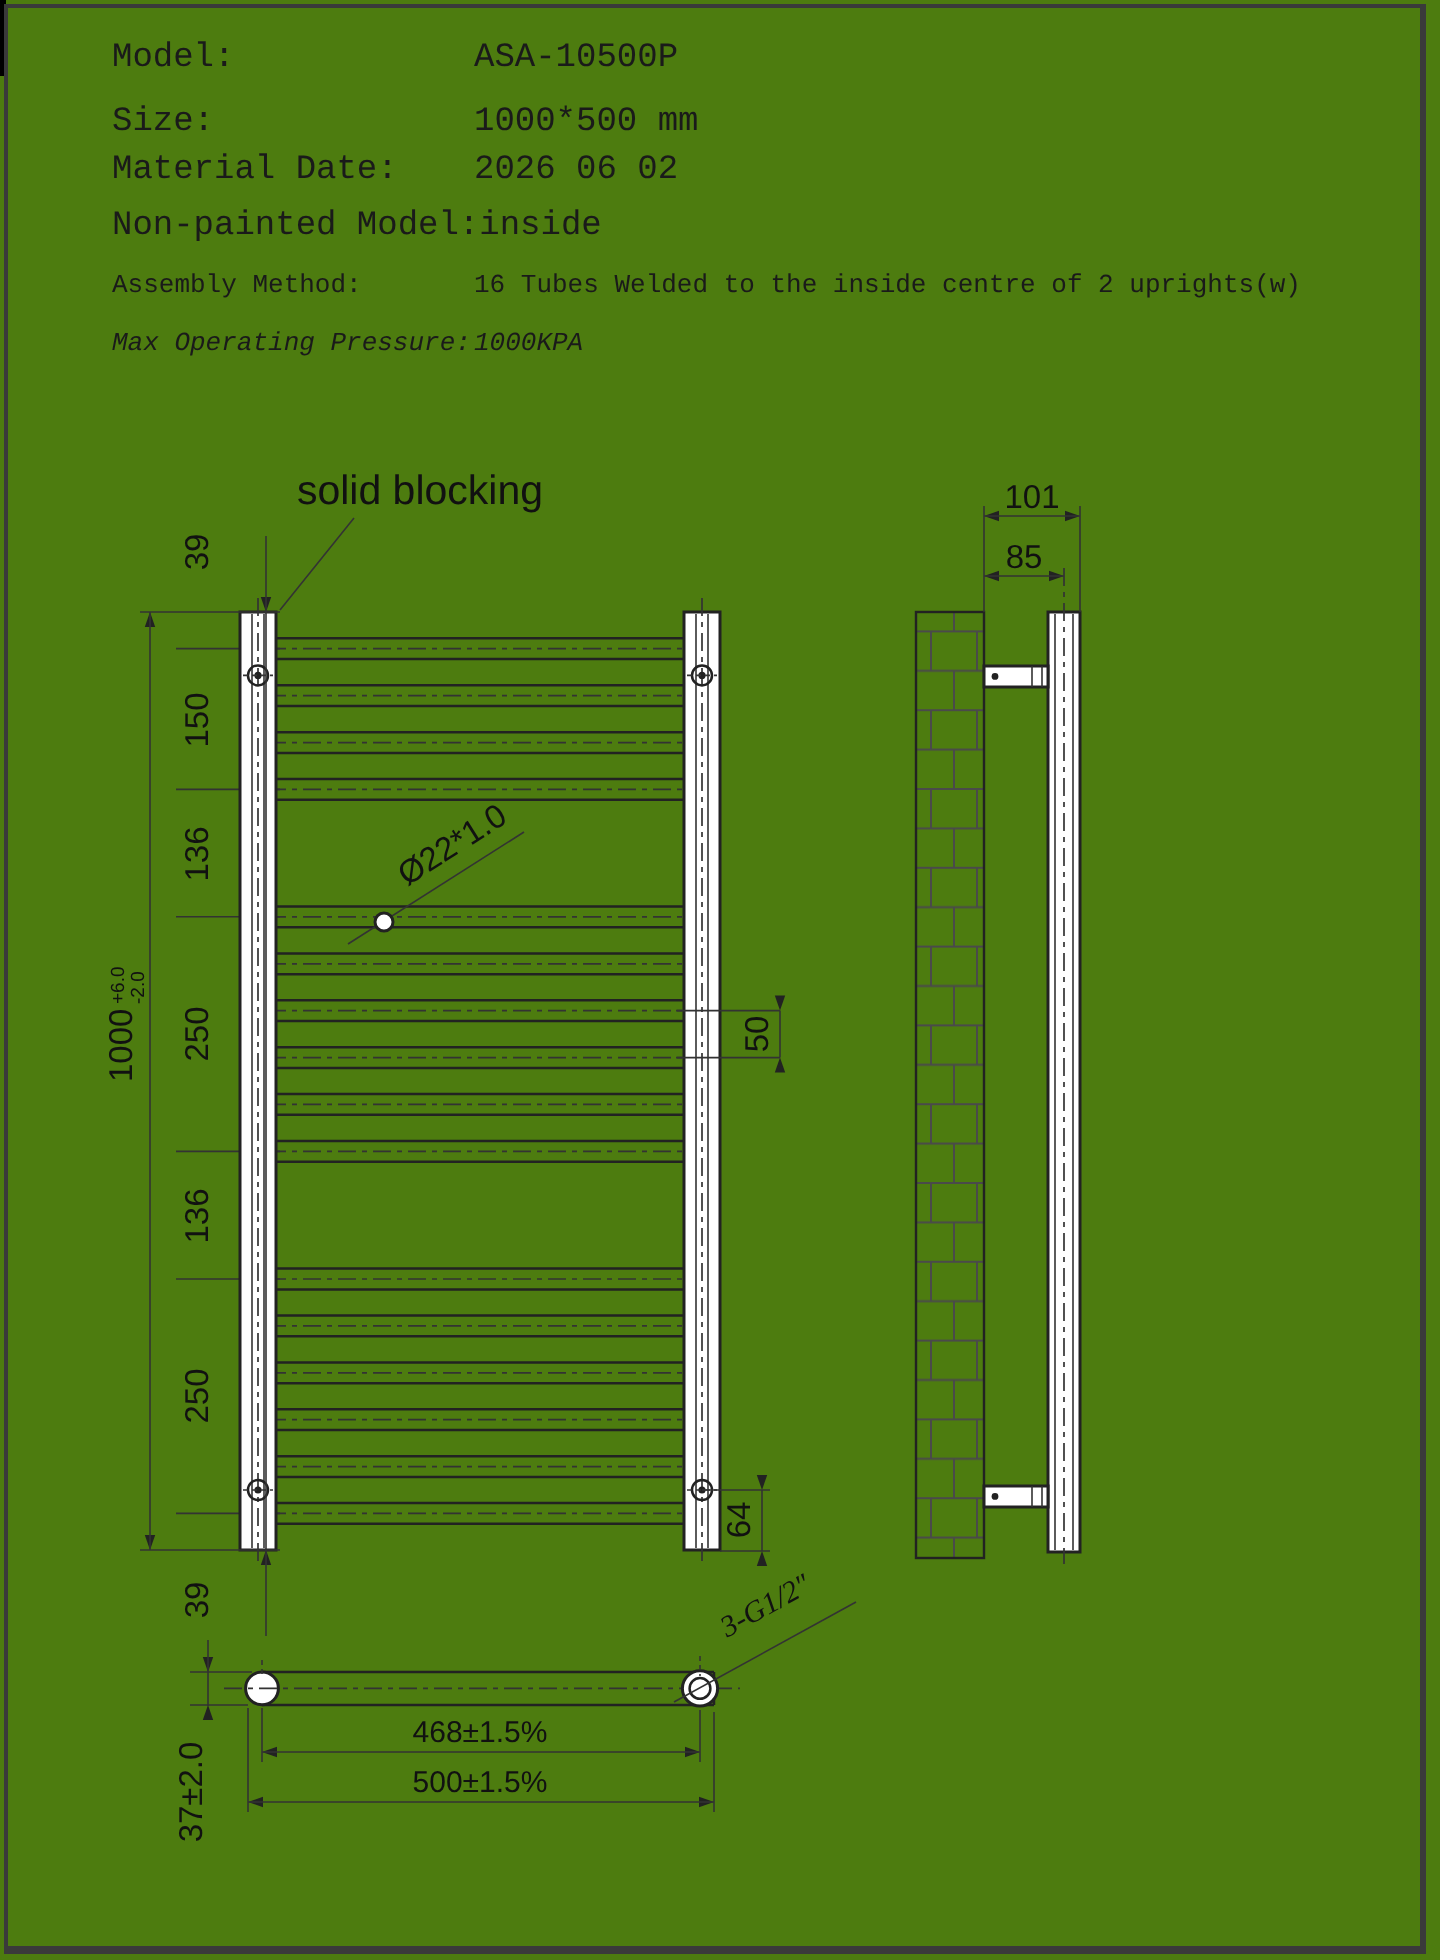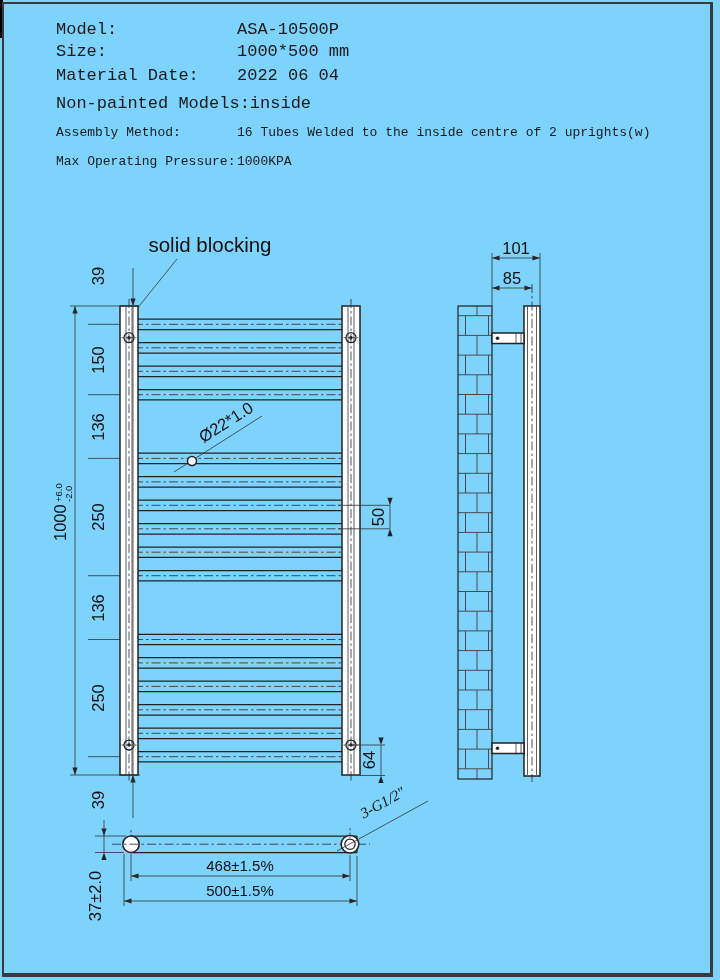--- a/index.html
+++ b/index.html
@@ -1,28 +1,28 @@
 <!DOCTYPE html>
 <html><head>
 <meta charset="utf-8">
 <style>
   html,body{margin:0;padding:0;background:#888;}
-  #page{position:relative;width:720px;height:980px;background:#7dd3fc;overflow:hidden;
+  #page{position:relative;width:720px;height:980px;background:#4d7c0f;overflow:hidden;
         font-family:"Liberation Sans",sans-serif;}
   #frame{position:absolute;left:2px;top:2px;width:706px;height:969px;
          border:2px solid #3a3a3a;border-right-width:3px;border-bottom-width:4px;pointer-events:none;}
   #edge-mark{position:absolute;left:0;top:0;width:3px;height:38px;background:#000;}
   
   #specs{position:absolute;left:56px;top:21px;width:650px;color:#1a1a1a;
          font-family:"Liberation Mono",monospace;}
   .spec-row{white-space:nowrap;font-size:17px;line-height:17px;}
   .spec-row .lbl{display:inline-block;min-width:181px;}
   .spec-row.small{font-size:13px;}
-  .r1{margin-top:0;} .r2{margin-top:5px;} .r3{margin-top:7px;} .r4{margin-top:10px;}
-  .r5{margin-top:11px;} .r6{margin-top:12px;} .r7{margin-top:12px;}
+  .r1{margin-top:0;} .r2{margin-top:15px;} .r3{margin-top:7px;} .r4{margin-top:10px;}
+  .r5{margin-top:11px;} .r6{margin-top:12px;} .r7{margin-top:12px;font-style:italic;}
   
   svg{position:absolute;left:0;top:0;}
   .s{stroke:#222;stroke-width:1.25;fill:none;}
   .o{stroke:#222;stroke-width:1.5;fill:#fff;}
   .t{stroke:#333;stroke-width:.8;fill:none;}
   .cl{stroke:#333;stroke-width:.85;fill:none;stroke-dasharray:9 3 2.5 3;}
   .tick{stroke:#333;stroke-width:.8;fill:none;stroke-dasharray:2.5 2;}
   .ar{fill:#222;stroke:none;}
   .dot{fill:#222;stroke:none;}
   text{fill:#111;}
@@ -34,22 +34,22 @@
 </style>
 </head>
 <body>
 
 <div id="page">
   <div id="edge-mark"></div>
 
   <div id="specs">
     <div class="spec-row r1"><span class="lbl">Model:</span><span>ASA-10500P</span></div>
     <div class="spec-row r2"><span class="lbl">Size:</span><span>1000*500 mm</span></div>
-    <div class="spec-row r3"><span class="lbl">Material Date:</span><span>2022 06 04</span></div>
-    <div class="spec-row r5"><span class="lbl">Non-painted Models:</span><span>inside</span></div>
+    <div class="spec-row r3"><span class="lbl">Material Date:</span><span>2026 06 02</span></div>
+    <div class="spec-row r5"><span class="lbl">Non-painted Model:</span><span>inside</span></div>
     <div class="spec-row r6 small"><span class="lbl">Assembly Method:</span><span>16 Tubes Welded to the inside centre of 2 uprights(w)</span></div>
     <div class="spec-row r7 small"><span class="lbl">Max Operating Pressure:</span><span>1000KPA</span></div>
   </div>
 
   <svg width="720" height="980" viewBox="0 0 720 980">
     <defs>
       <pattern id="bricks" width="23" height="39.4" patternUnits="userSpaceOnUse">
         <line x1="0" y1="0.5" x2="23" y2="0.5" stroke="#4a4a4a" stroke-width="1"></line>
         <line x1="0" y1="20.2" x2="23" y2="20.2" stroke="#4a4a4a" stroke-width="1"></line>
         <line x1="5.5" y1="0.5" x2="5.5" y2="20.2" stroke="#4a4a4a" stroke-width="1"></line>

